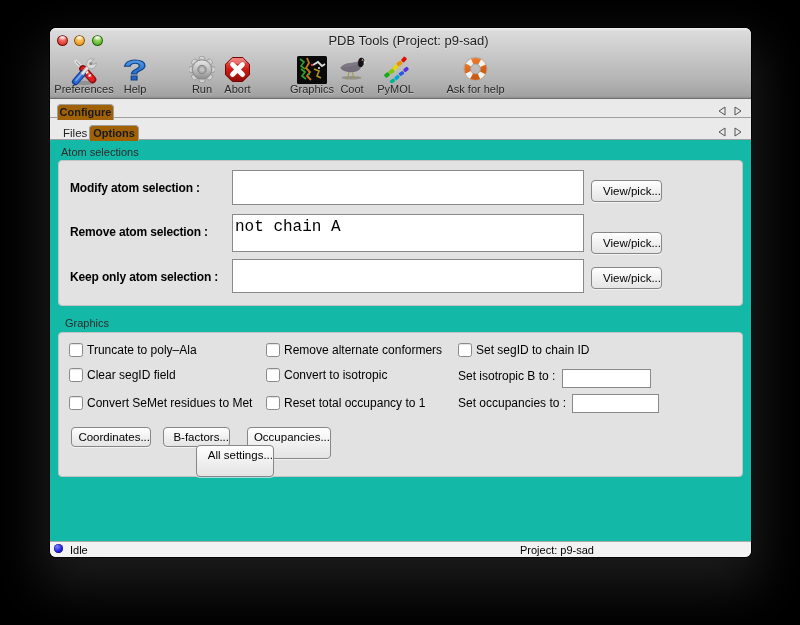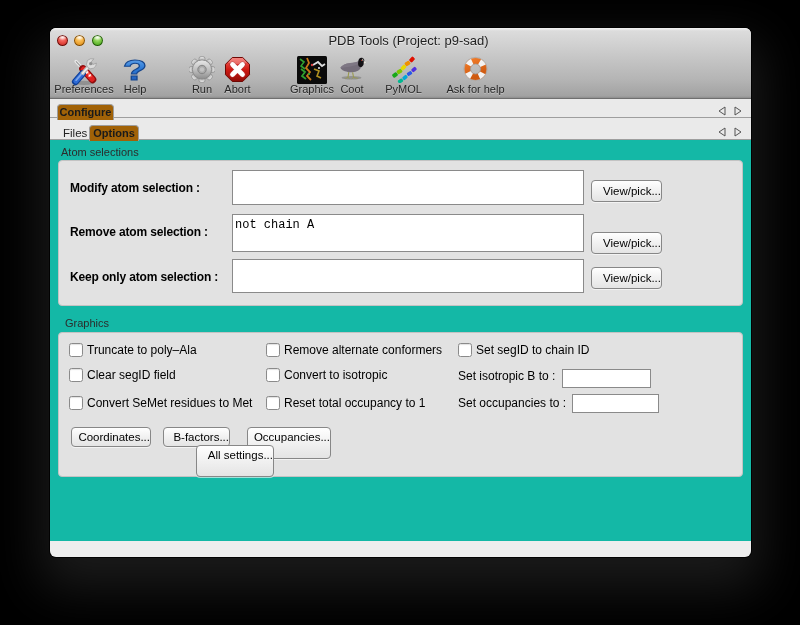--- a/index.html
+++ b/index.html
@@ -163,21 +163,21 @@
         <path d="M20.3,5.5 C20.4,2.6 22.3,1.2 24.2,1.8 C26,2.4 26.6,4.1 26.2,6 L25.7,7.9 C25.2,9.6 24.2,10.6 23.1,11.3 L20.9,10.6 C19.8,8.9 20,7 20.3,5.5 Z" fill="#141216"></path>
         <path d="M25.9,5 L28.6,6.6 L25.6,7.5 Z" fill="#e8e4da"></path>
         <path d="M24.6,2.6 L25.8,4.8 L24,4.4 Z" fill="#d8d4ca"></path>
         <circle cx="23.6" cy="4.3" r="0.6" fill="#a83028"></circle>
         <path d="M10.8,16.2 L10,21.4 M14.6,16.4 L15.6,21.4" stroke="#99994f" stroke-width="1.1" fill="none"></path>
         <path d="M10,21.4 L7.4,22.7 M10,21.4 L11.7,22.8 M15.6,21.4 L13.8,22.8 M15.6,21.4 L19.8,22.4" stroke="#99994f" stroke-width="0.9" fill="none"></path>
       </svg>
       <div class="lbl">Coot</div>
     </div>
 
-    <div class="titem" style="left:332px;width:27px;margin-left:8px;">
+    <div class="titem" style="left:332px;width:27px;">
       <svg width="27" height="27" viewBox="0 0 27 27">
         <g stroke-width="0">
           <rect x="-2.7" y="-2" width="5.4" height="4" rx="1.2" fill="#18a818" transform="translate(5,19) rotate(-38)"></rect>
           <rect x="-2.7" y="-2" width="5.4" height="4" rx="1.2" fill="#7ec800" transform="translate(9.5,15.5) rotate(-30)"></rect>
           <rect x="-2.7" y="-2" width="5.4" height="4" rx="1.2" fill="#e8d800" transform="translate(13.5,11.5) rotate(-45)"></rect>
           <rect x="-2.7" y="-2" width="5.4" height="4" rx="1.2" fill="#f09000" transform="translate(17.5,7.5) rotate(-32)"></rect>
           <rect x="-2.7" y="-2" width="5.4" height="4" rx="1.2" fill="#e01000" transform="translate(22,3.5) rotate(-45)"></rect>
           <rect x="-2.6" y="-1.8" width="5.2" height="3.6" rx="1.2" fill="#00b890" transform="translate(10.5,25) rotate(-35)"></rect>
           <rect x="-2.6" y="-1.8" width="5.2" height="3.6" rx="1.2" fill="#00a8d8" transform="translate(15,21.5) rotate(-42)"></rect>
           <rect x="-2.6" y="-1.8" width="5.2" height="3.6" rx="1.2" fill="#2858e8" transform="translate(19.5,17.5) rotate(-30)"></rect>
@@ -218,21 +218,21 @@
     <path d="M19,2 L25,6 L19,10 Z" fill="none" stroke="#555" stroke-width="1"></path>
   </svg>
   <div class="content">
 
     <div class="gcap" style="left:11px;top:6px;">Atom selections</div>
     <div class="gbox" style="top:20px;height:144px;"></div>
     <div class="blabel" style="left:20px;top:41px;">Modify atom selection :</div>
     <div class="blabel" style="left:20px;top:84.5px;">Remove atom selection :</div>
     <div class="blabel" style="left:20px;top:129.5px;">Keep only atom selection :</div>
     <div class="field" style="top:30px;height:33px;"></div>
-    <div class="field" style="top:74px;height:33px;font-family:'Liberation Mono',monospace;font-size:12px;padding:3px 0 0 2px;width:348px;">not chain A</div>
+    <div class="field" style="top:74px;height:33px;font-family:'Liberation Mono',monospace;font-size:16px;padding:3px 0 0 2px;width:348px;">not chain A</div>
     <div class="field" style="top:119px;height:32px;"></div>
     <div class="btn" style="left:541px;top:40px;width:71px;height:22px;line-height:20px;">View/pick...</div>
     <div class="btn" style="left:541px;top:92px;width:71px;height:22px;line-height:20px;">View/pick...</div>
     <div class="btn" style="left:541px;top:127px;width:71px;height:22px;line-height:20px;">View/pick...</div>
 
     <div class="gcap" style="left:15px;top:177px;">Graphics</div>
     <div class="gbox" style="top:192px;height:143px;"></div>
 
     <div class="cbrow" style="left:19px;top:203px;">
         <span class="cb"></span>
@@ -265,13 +265,18 @@
     <div class="slabel" style="left:408px;top:229px;">Set isotropic B to :</div>
     <div class="sfield" style="left:512px;top:229px;width:87px;height:17px;"></div>
     <div class="slabel" style="left:408px;top:256px;">Set occupancies to :</div>
     <div class="sfield" style="left:522px;top:254px;width:85px;height:17px;"></div>
 
     <div class="btn" style="left:21px;top:287px;width:80px;height:20px;line-height:18px;">Coordinates...</div>
     <div class="btn" style="left:113px;top:287px;width:67px;height:20px;line-height:18px;">B-factors...</div>
     <div class="btn" style="left:197px;top:287px;width:84px;height:32px;line-height:18px;">Occupancies...</div>
     <div class="btn" style="left:146px;top:305px;width:78px;height:32px;line-height:18px;">All settings...</div>
   </div>
+  <div class="sbar">
+    <div class="sdot"></div>
+    <div class="stext" style="left:20px;">Idle</div>
+    <div class="stext" style="left:470px;">Project: p9-sad</div>
+  </div>
 </div>
 
 </body></html>

